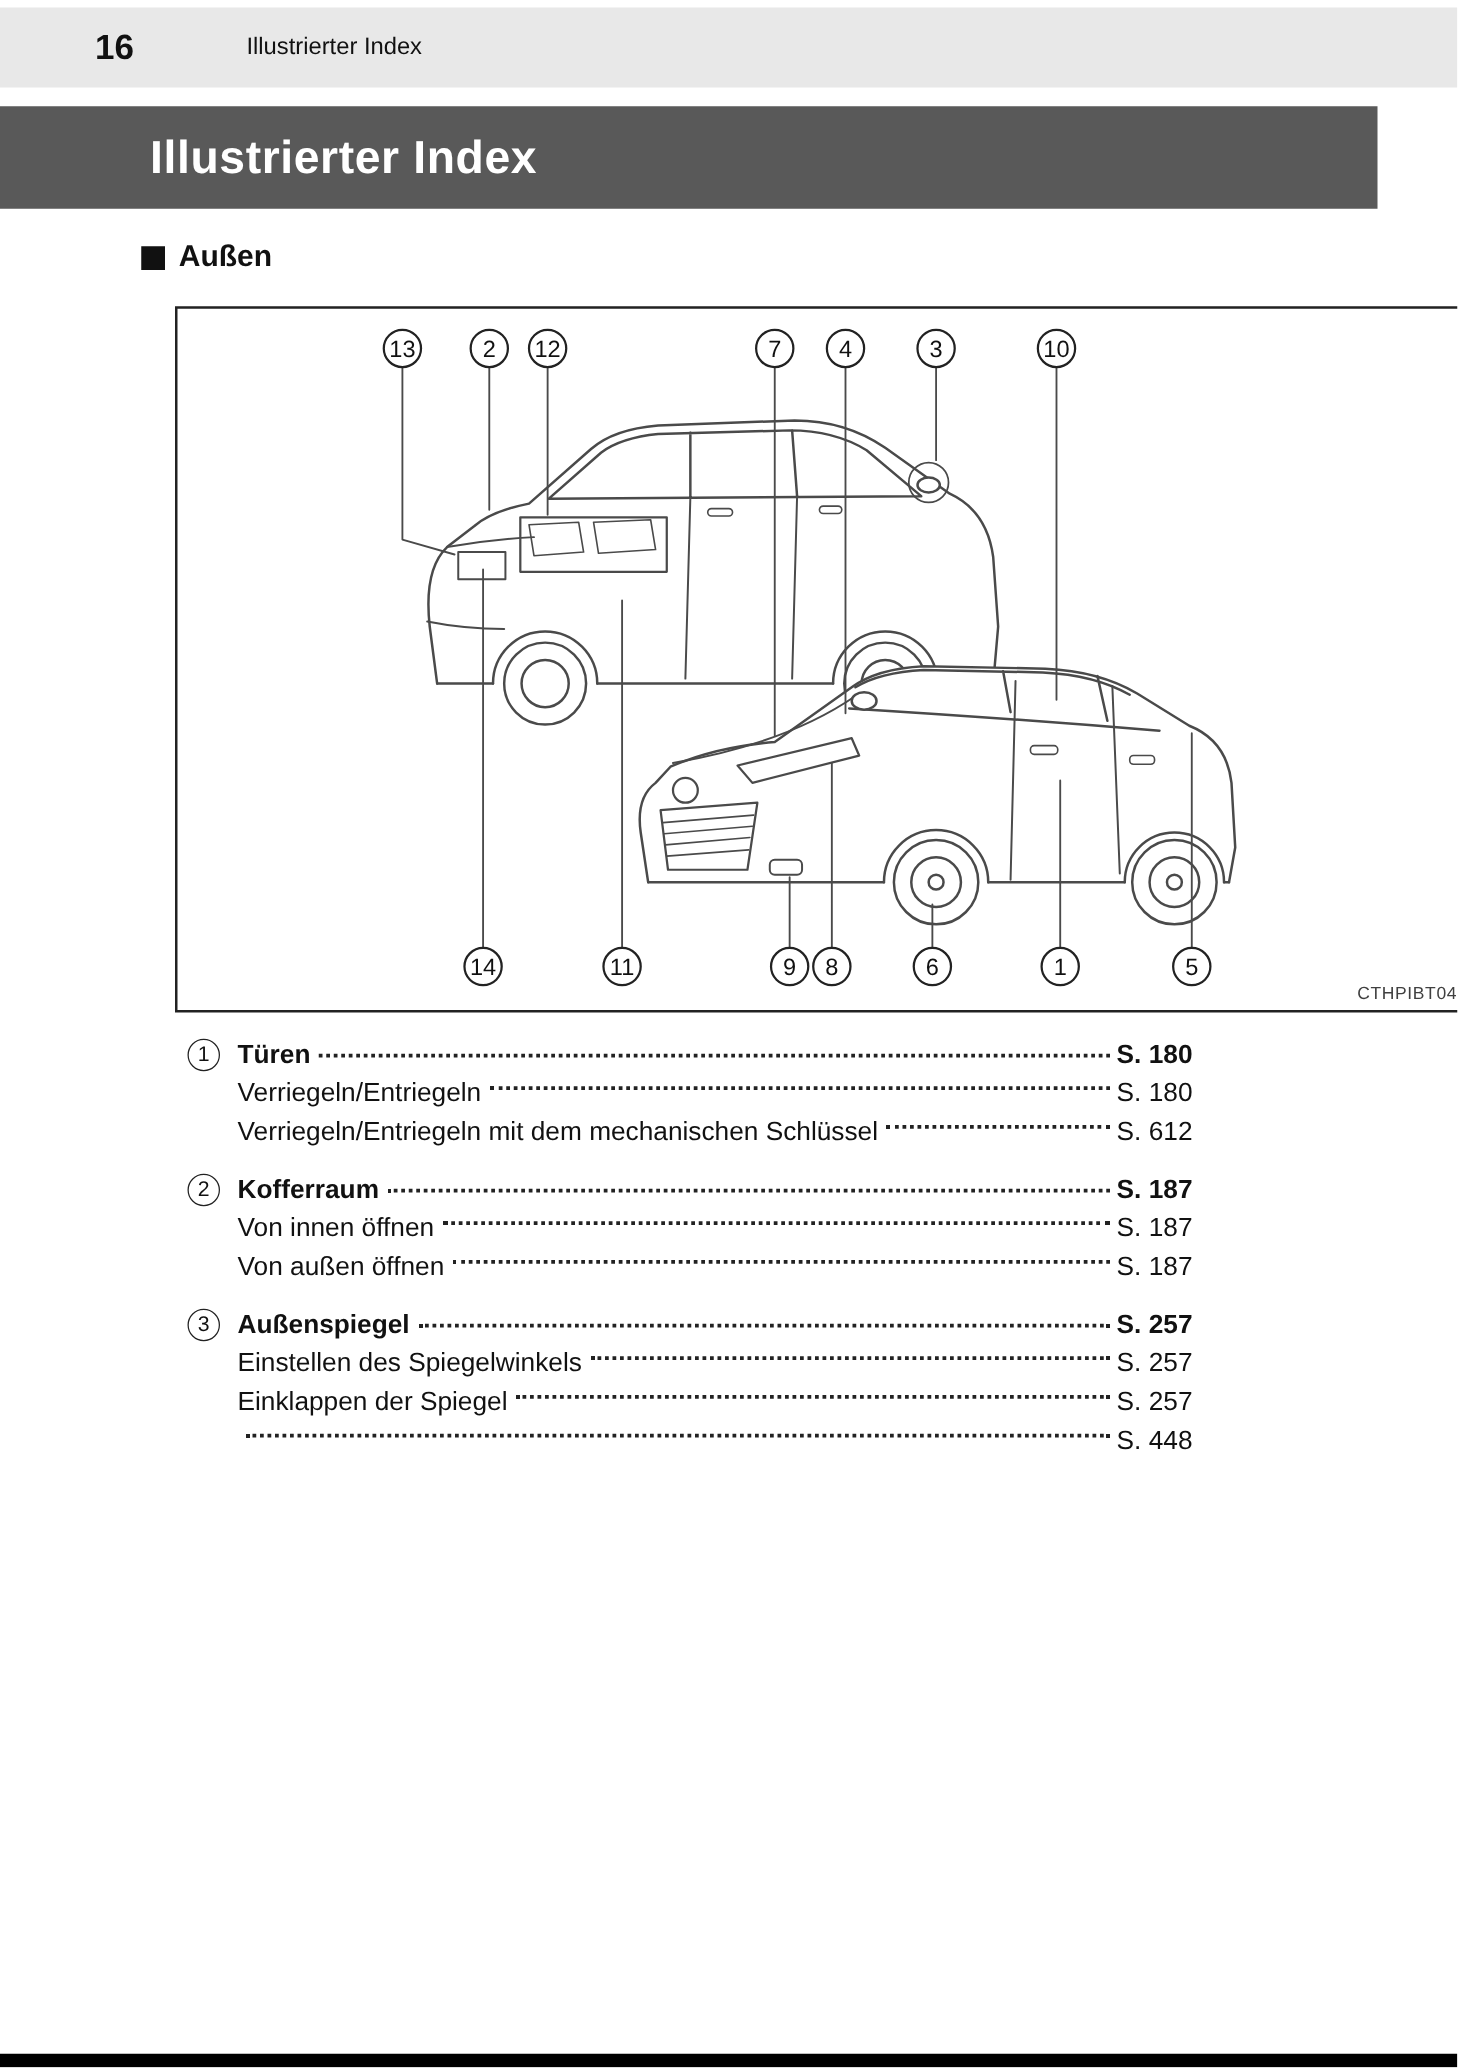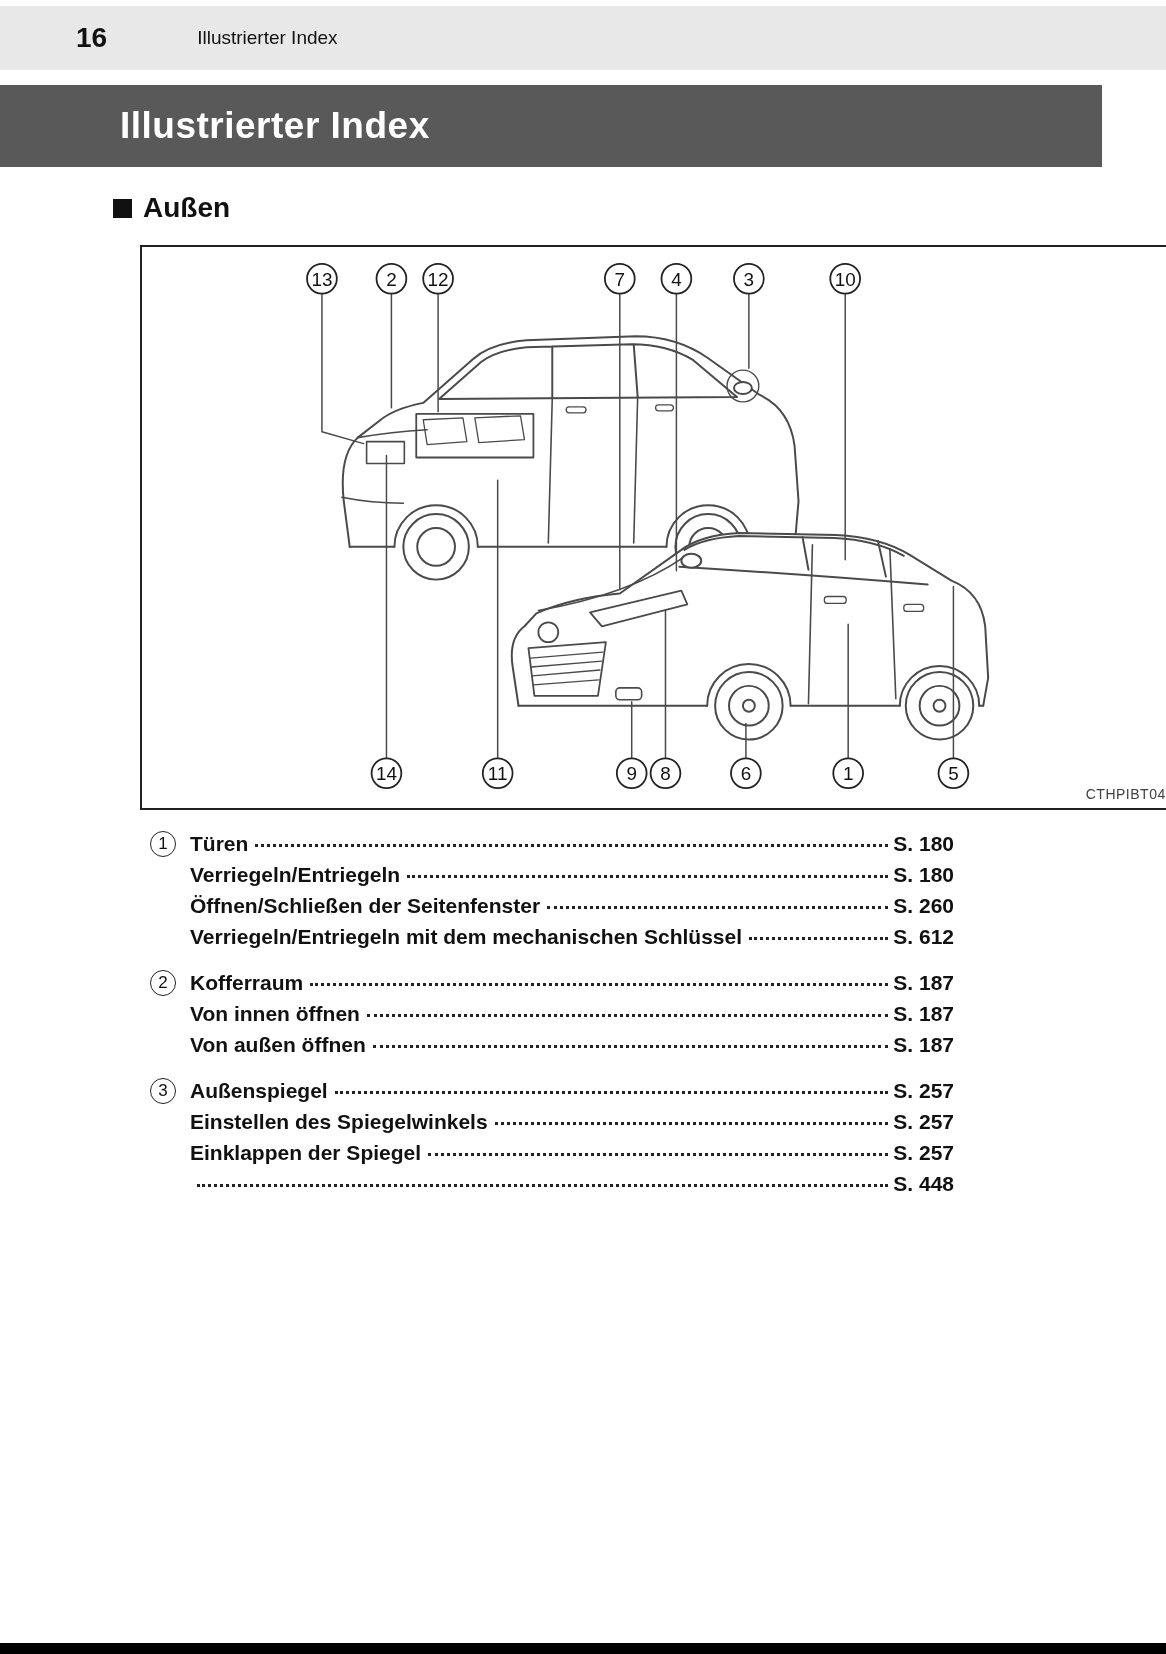--- a/index.html
+++ b/index.html
@@ -11,34 +11,34 @@
           display:flex;align-items:center;}
   .pagenum{font-size:28px;font-weight:bold;margin-left:76px;}
   .running-title{font-size:19px;margin-left:90px;}
 
   .banner{position:absolute;top:85px;left:0;width:1102px;height:82px;background:#595959;
           display:flex;align-items:center;}
   .banner .banner-text{color:#fff;font-weight:bold;font-size:37px;margin-left:120px;letter-spacing:.5px;}
 
   .section-head{position:absolute;top:192px;left:113px;display:flex;align-items:center;gap:11px;}
   .sq{width:19px;height:19px;background:#111;}
-  .section-title{font-size:28px;font-weight:bold;}
+  .section-title{font-size:24px;font-weight:bold;}
 
   .figure-box{position:absolute;top:245px;left:140px;width:1044px;height:565px;border:2px solid #222;background:#fff;}
   .figure-box svg{width:100%;height:100%;display:block;}
   .fig-code{position:absolute;right:8px;bottom:6px;font-size:14px;color:#404040;letter-spacing:.5px;}
 
   .index{position:absolute;top:828px;left:150px;width:804px;}
   .idx-group{margin-bottom:15px;}
   .idx-row{display:flex;align-items:baseline;font-size:21px;line-height:31px;}
   .idx-row.main{font-weight:bold;}
   .circ{flex:0 0 auto;width:26px;height:26px;border:1.7px solid #222;border-radius:50%;
         display:flex;align-items:center;justify-content:center;font-size:17px;font-weight:normal;
         align-self:center;margin-right:14px;}
-  .idx-row.sub{padding-left:40px;font-weight:bold;}
+  .idx-row.sub{padding-left:40px;font-weight:normal;align-items:center;}
   .leader{flex:1 1 auto;min-width:30px;border-bottom:3px dotted #222;margin:0 5px 0 7px;transform:translateY(-4px);}
   .pg{flex:0 0 auto;white-space:nowrap;}
 
   .bottombar{position:absolute;left:0;bottom:0;width:100%;height:11px;background:#000;}
 </style>
 </head>
 <body>
 
 <div class="page">
 
@@ -176,25 +176,20 @@
         <span class="lbl">Türen</span>
         <span class="leader"></span>
         <span class="pg">S. 180</span>
       </div>
       <div class="idx-row sub">
         <span class="lbl">Verriegeln/Entriegeln</span>
         <span class="leader"></span>
         <span class="pg">S. 180</span>
       </div>
       <div class="idx-row sub">
-        <span class="lbl">Öffnen/Schließen der Seitenfenster</span>
-        <span class="leader"></span>
-        <span class="pg">S. 260</span>
-      </div>
-      <div class="idx-row sub">
         <span class="lbl">Verriegeln/Entriegeln mit dem mechanischen Schlüssel</span>
         <span class="leader"></span>
         <span class="pg">S. 612</span>
       </div>
     </div>
 
     <div class="idx-group">
       <div class="idx-row main">
         <span class="circ">2</span>
         <span class="lbl">Kofferraum</span>

